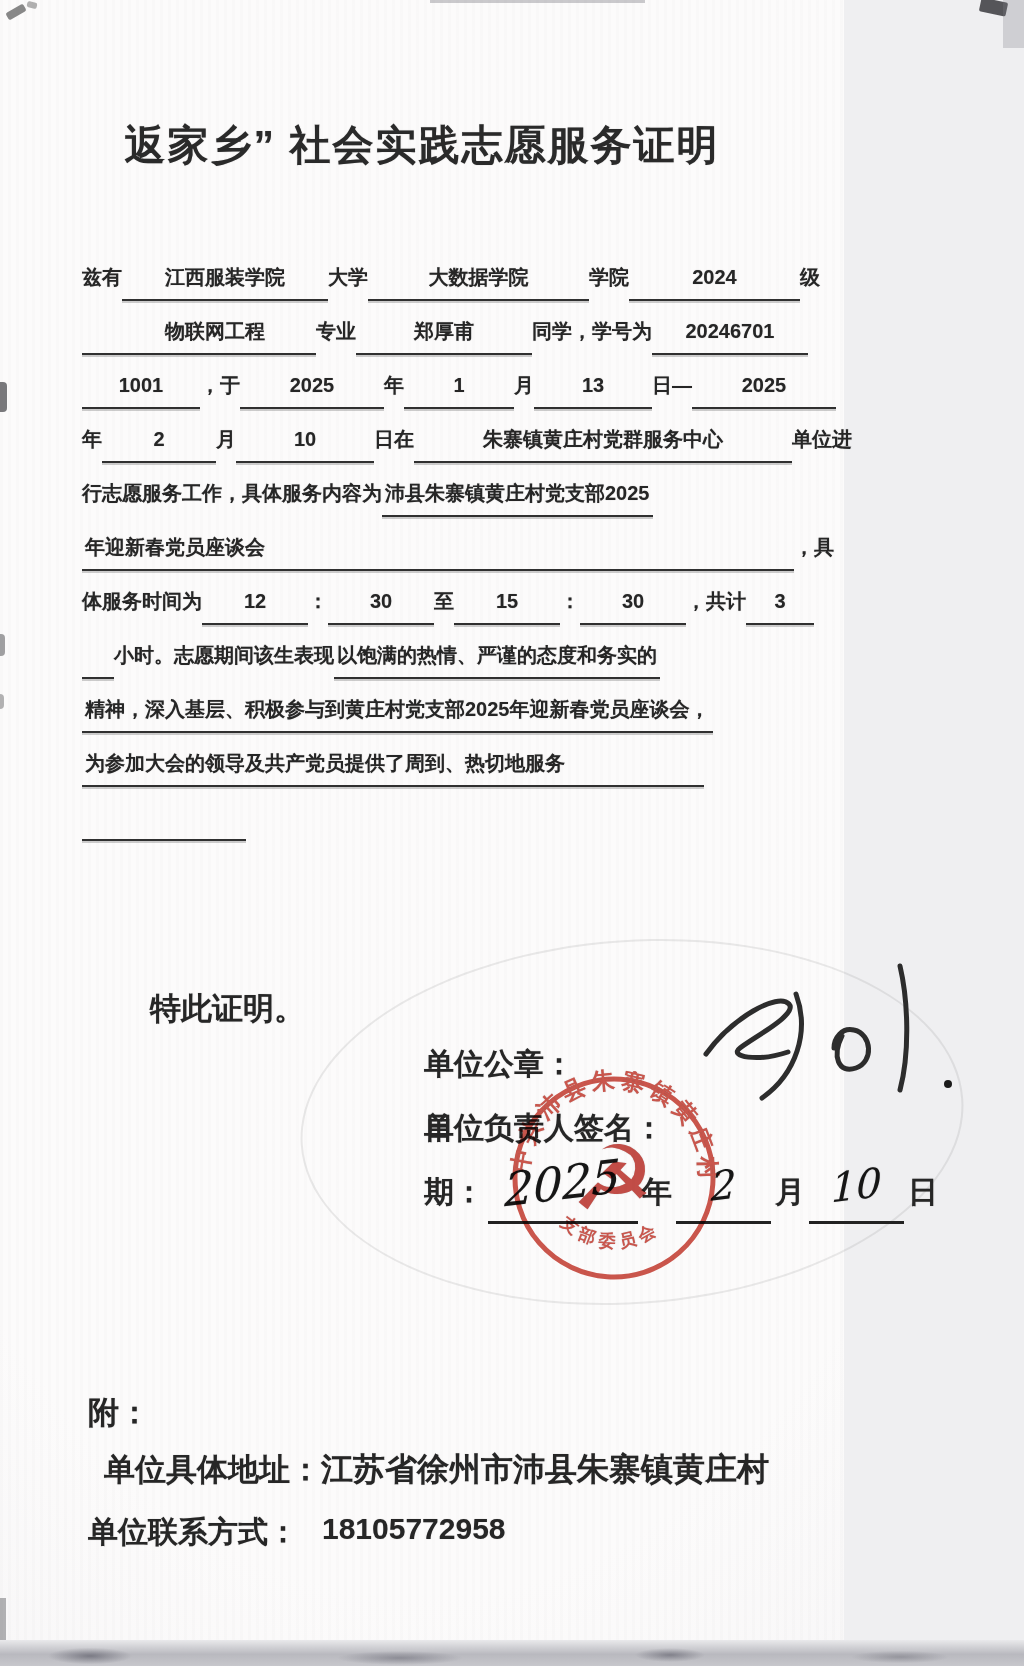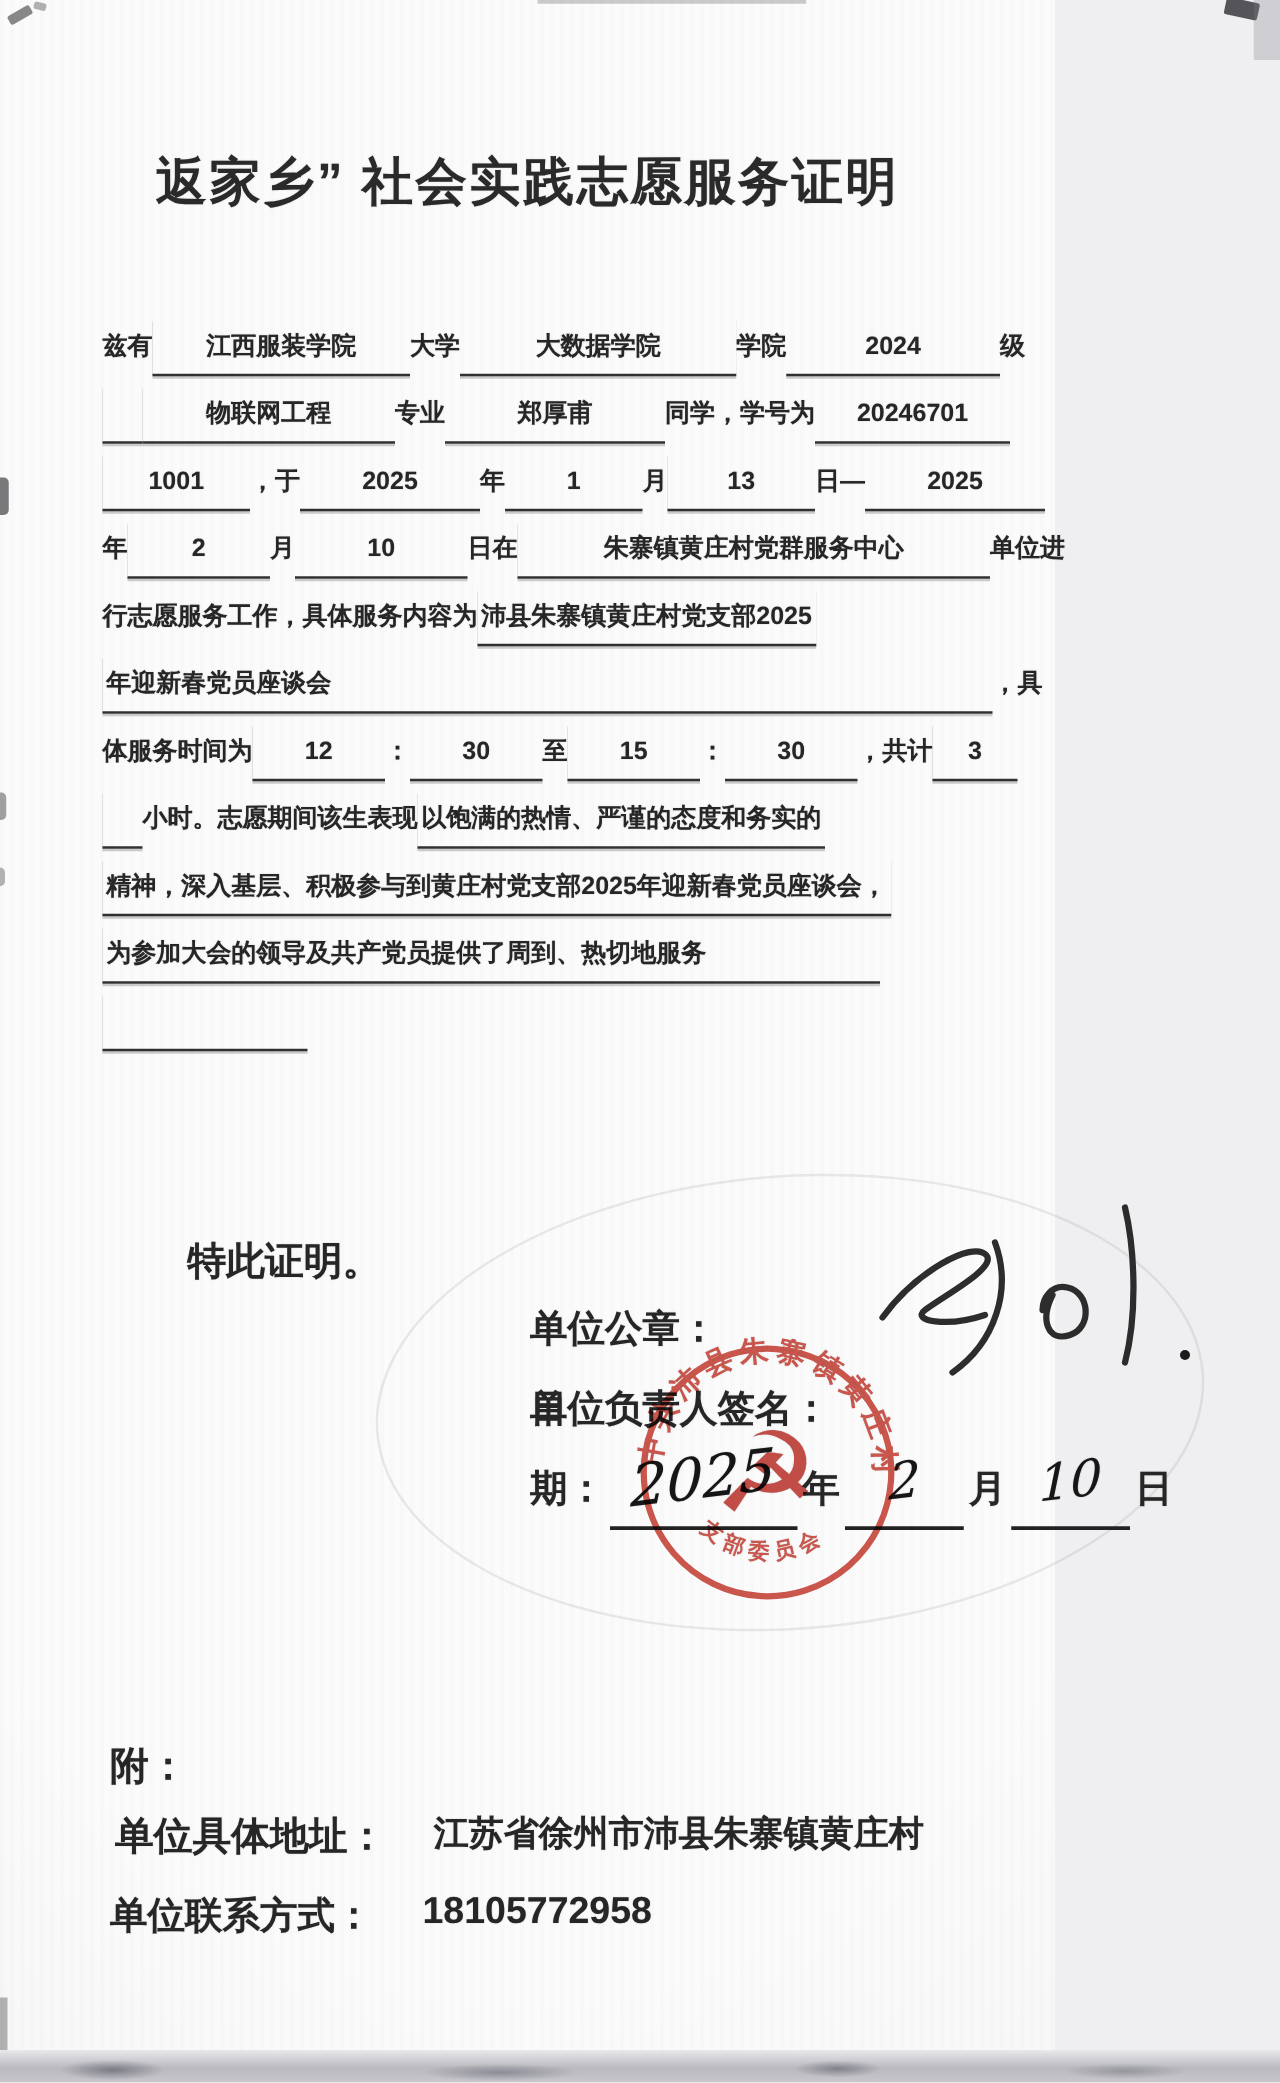--- a/index.html
+++ b/index.html
@@ -37,23 +37,23 @@
   .seal circle{fill:none;stroke:#c5392e;stroke-width:5;}
   .seal .arc{fill:#c5392e;font-size:23px;font-weight:700;letter-spacing:5px;}
   .seal .barc{fill:#c5392e;font-size:17px;font-weight:700;letter-spacing:5px;}
   .seal .emblem{fill:#bb2f28;font-size:92px;text-anchor:middle;font-family:"DejaVu Sans",sans-serif;}
   .sign{position:absolute;left:692px;top:952px;width:300px;height:170px;}
   .sign path{fill:none;stroke:#1b1b1b;stroke-width:5;stroke-linecap:round;opacity:.92;}
   .pencil{position:absolute;left:300px;top:940px;width:660px;height:360px;
           border:2px solid rgba(110,110,110,.14);border-radius:50%;transform:rotate(-4deg);}
   
   .attach-label{position:absolute;left:88px;top:1392px;font-size:31px;font-weight:700;}
-  .addr-row{position:absolute;left:92px;top:1448px;font-size:31px;font-weight:700;display:flex;gap:38px;}
-  .phone-row{position:absolute;left:88px;top:1512px;font-size:30px;font-weight:700;display:flex;gap:40px;text-align:right;}
-  .addr-val{font-size:28px;}
+  .addr-row{position:absolute;left:104px;top:1448px;font-size:31px;font-weight:700;display:flex;align-items:center;}
+  .phone-row{position:absolute;left:88px;top:1512px;font-size:30px;font-weight:700;display:flex;gap:24px;text-align:right;}
+  .addr-val{font-size:32px;}
   
   .art{position:absolute;pointer-events:none;}
   .a-tl1{left:6px;top:8px;width:20px;height:8px;background:#4a4a4a;transform:rotate(-30deg);opacity:.65;border-radius:2px;}
   .a-tl2{left:27px;top:2px;width:10px;height:6px;background:#666;transform:rotate(14deg);opacity:.5;border-radius:2px;}
   .a-top{left:430px;top:0;width:215px;height:3px;background:rgba(95,95,105,.32);}
   .a-tr{left:980px;top:0;width:27px;height:14px;background:#3a3a3e;border-radius:2px;transform:rotate(12deg);opacity:.85;}
   .a-trs{left:1003px;top:0;width:21px;height:48px;background:rgba(125,125,132,.28);}
   .a-l1{left:0;top:382px;width:7px;height:30px;background:#4e4e52;opacity:.75;border-radius:0 4px 4px 0;}
   .a-l2{left:0;top:634px;width:5px;height:22px;background:#55555a;opacity:.55;border-radius:0 4px 4px 0;}
   .a-l3{left:0;top:694px;width:4px;height:15px;background:#5a5a5e;opacity:.45;border-radius:0 4px 4px 0;}

